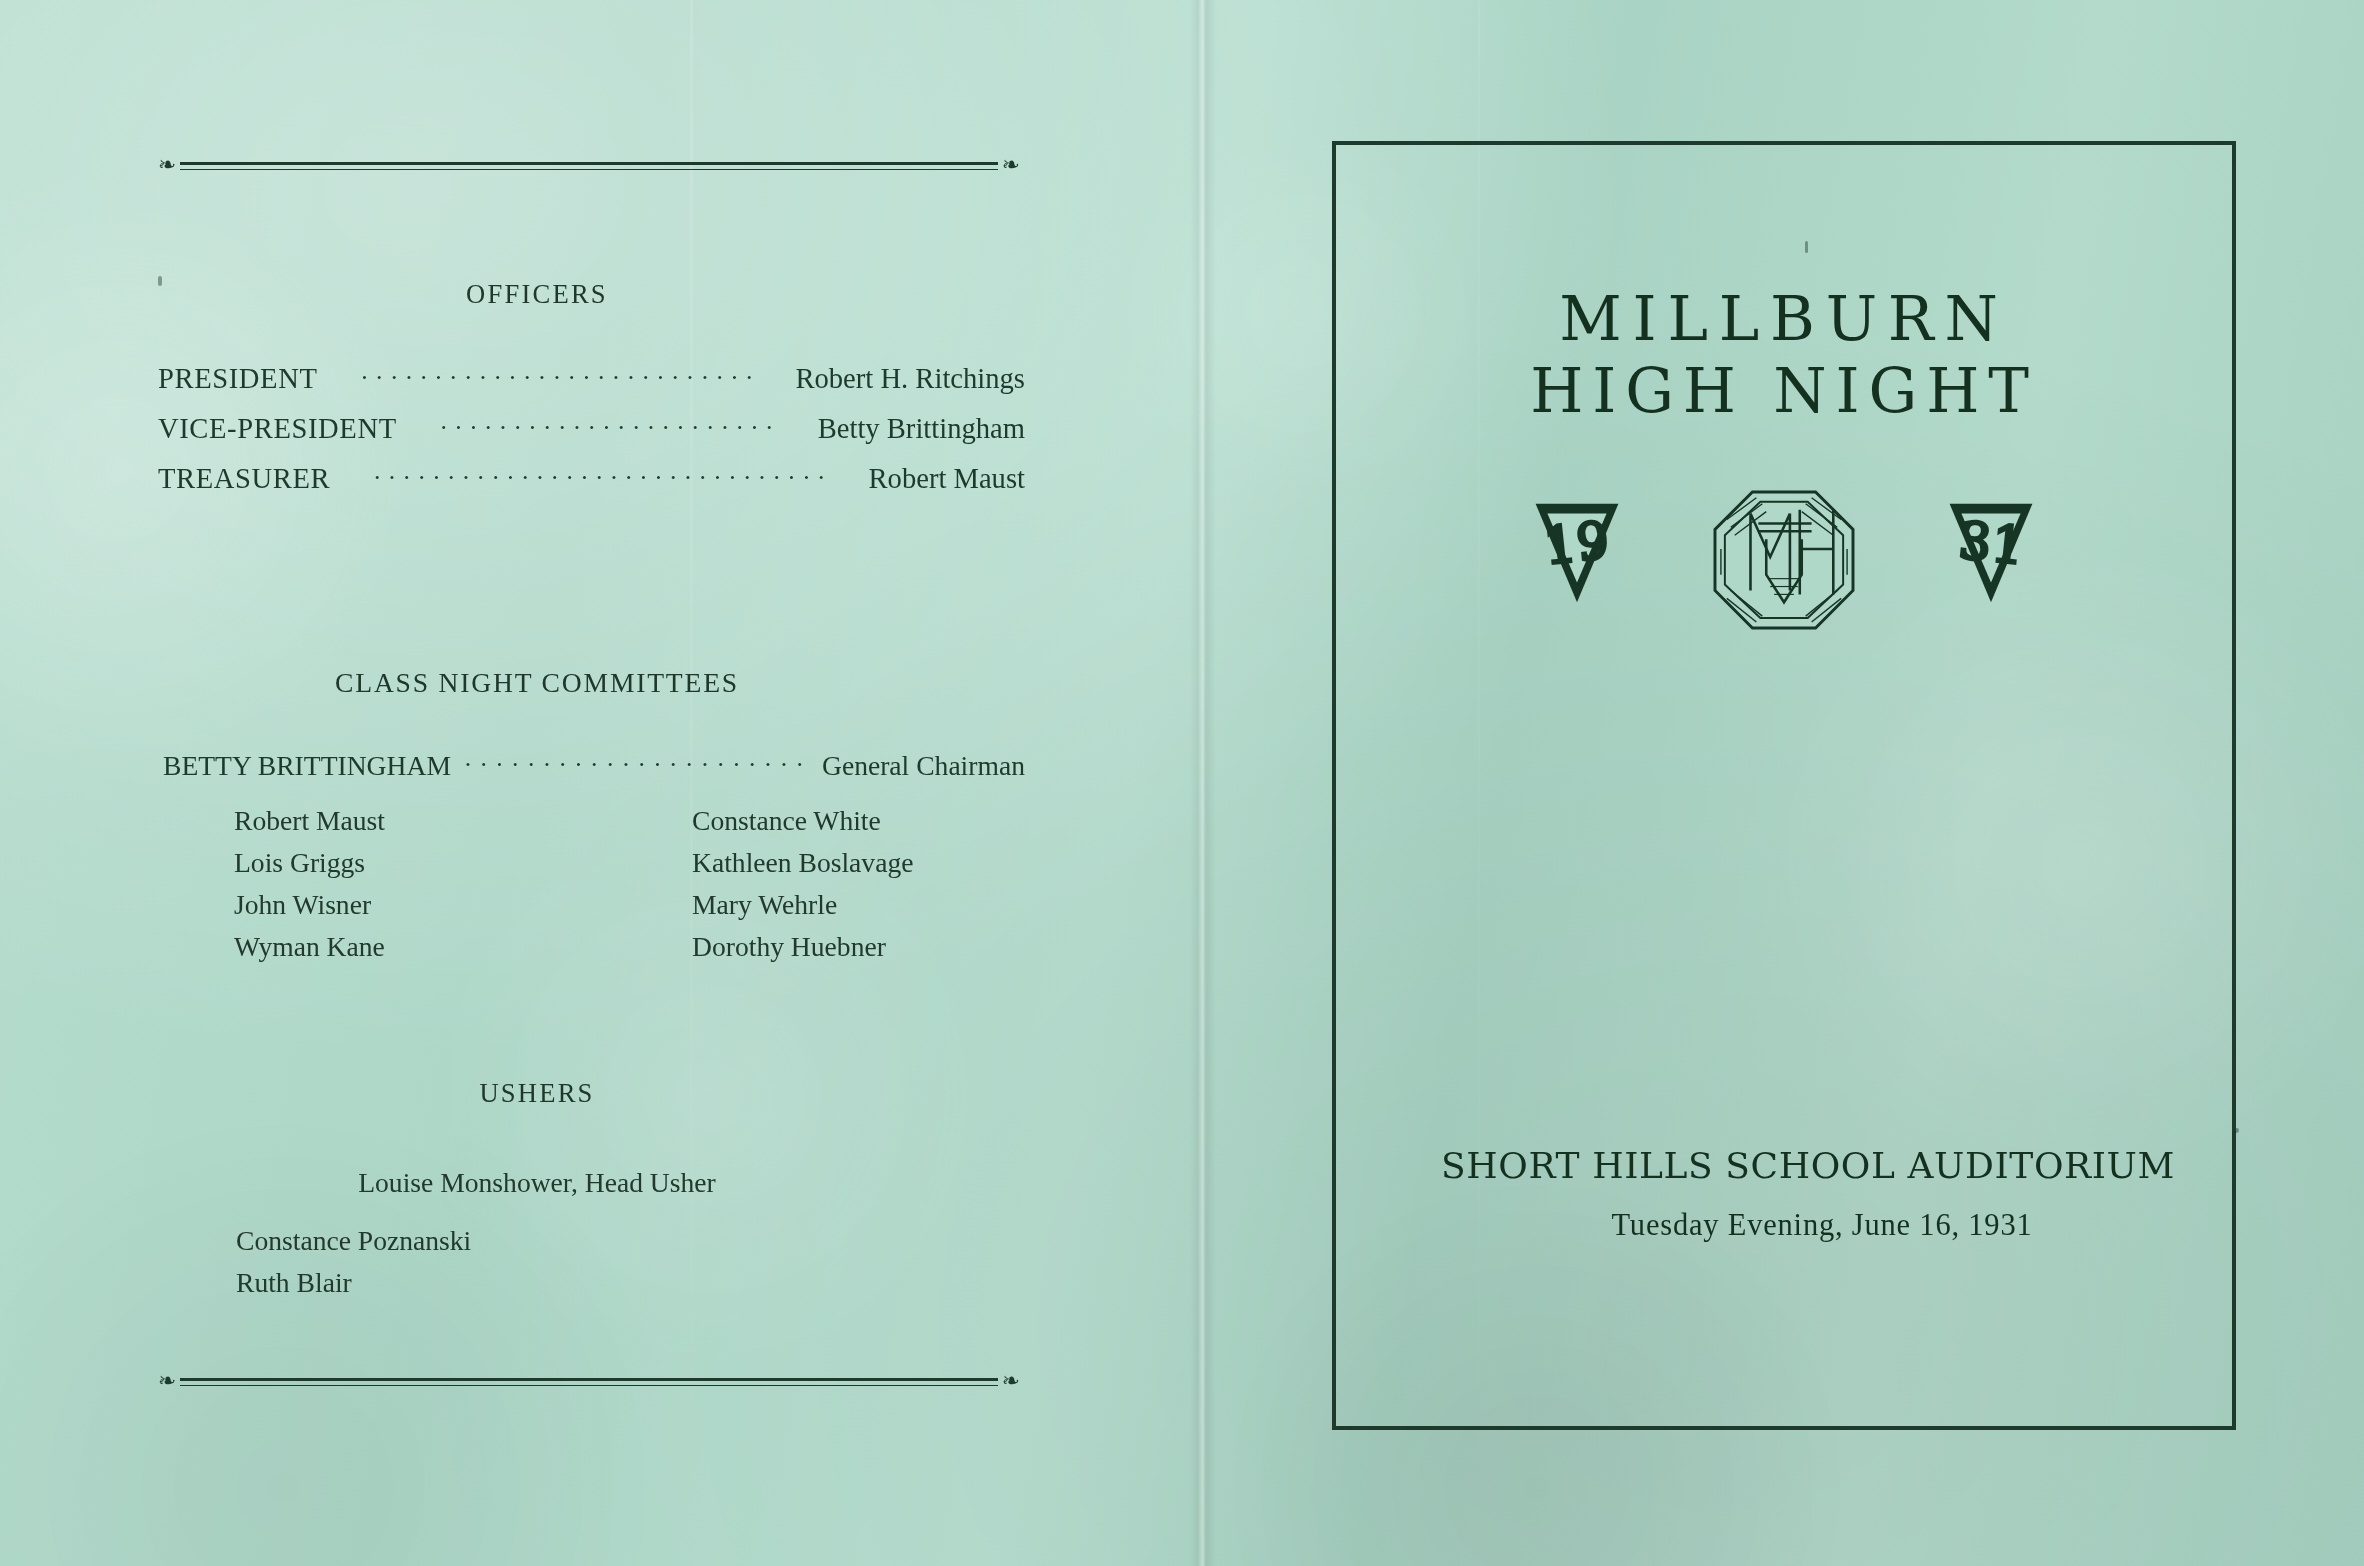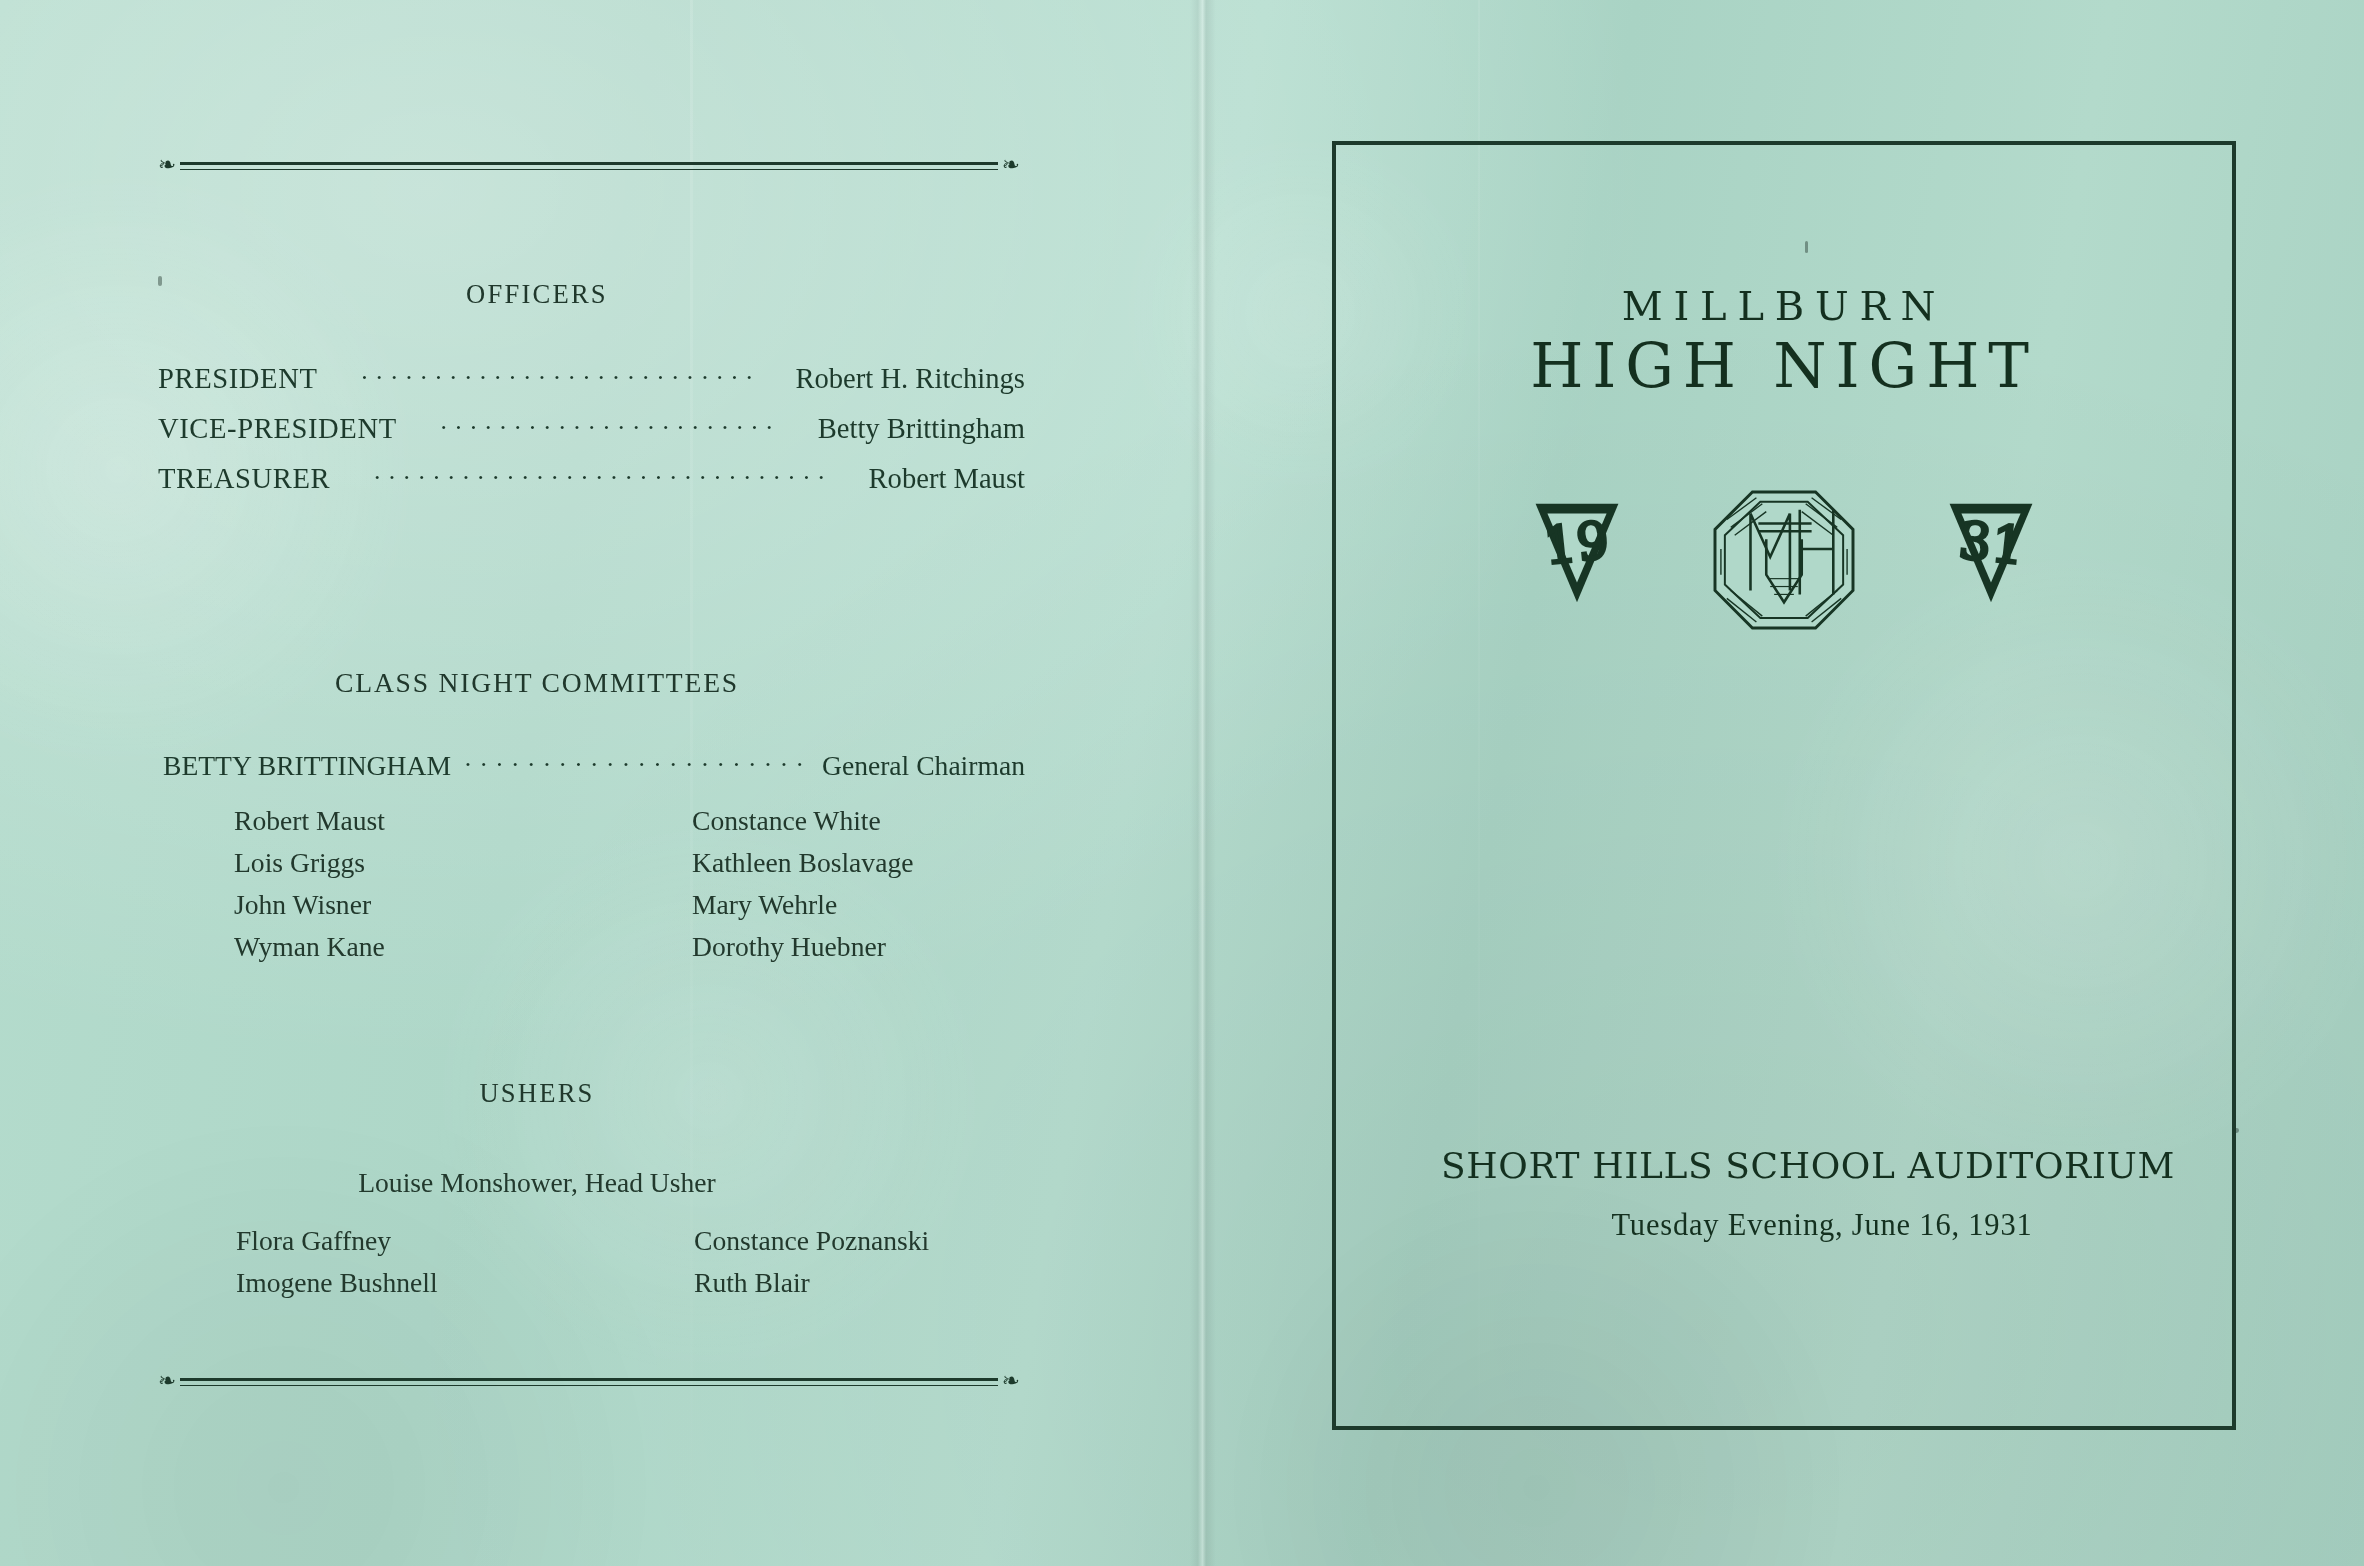--- a/index.html
+++ b/index.html
@@ -217,21 +217,21 @@
   }
   #school-name {
     position: absolute;
     top: 138px;
     left: 0; right: 0;
     text-align: center;
     color: #14301f;
   }
   #school-name .l1 {
     font-family: "DejaVu Serif", serif;
-    font-size: 40px;
+    font-size: 61px;
     letter-spacing: 10.8px;
     line-height: 1.18;
   }
   #school-name .l2 {
     font-family: "DejaVu Serif", serif;
     font-size: 61px;
     letter-spacing: 8.9px;
     line-height: 1.18;
   }
   #emblem {
@@ -331,24 +331,20 @@
         <div>Kathleen Boslavage</div>
         <div>Mary Wehrle</div>
         <div>Dorothy Huebner</div>
       </div>
     </div>
 
     <div class="section-title" id="ushers-title">USHERS</div>
     <div id="head-usher">Louise Monshower, Head Usher</div>
 
     <div class="two-col" id="usher-members">
-      <div class="col">
-        <div>Flora Gaffney</div>
-        <div>Imogene Bushnell</div>
-      </div>
       <div class="col">
         <div>Constance Poznanski</div>
         <div>Ruth Blair</div>
       </div>
     </div>
 
     <div class="rule" id="rule-bottom">
       <span class="cap l">❧</span>
       <span class="cap r">❧</span>
       <div class="thick"></div>

